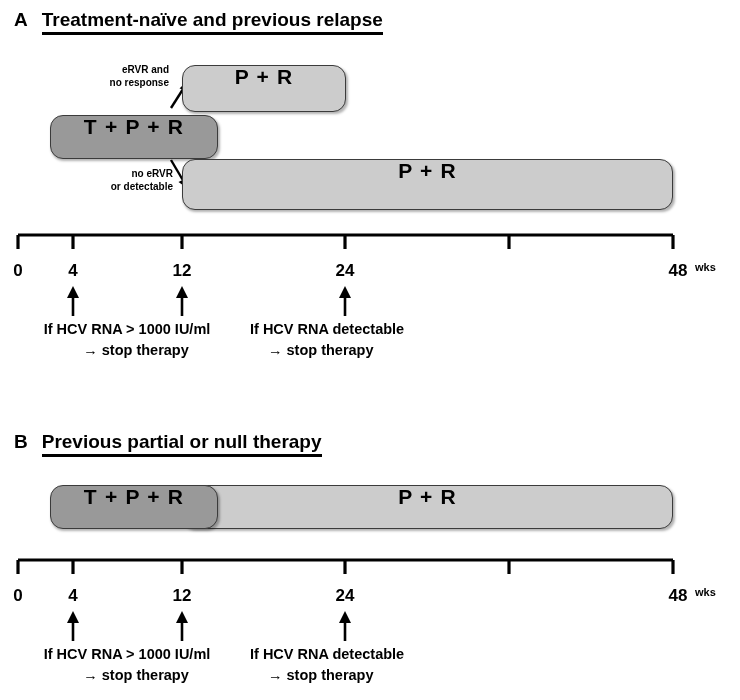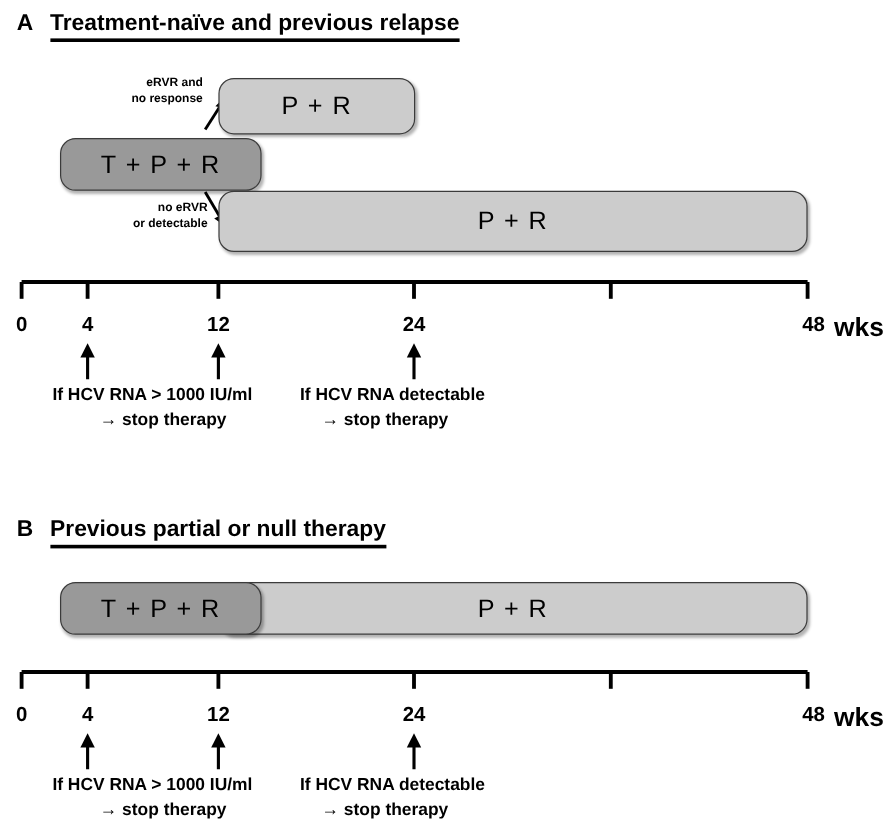--- a/index.html
+++ b/index.html
@@ -43,24 +43,24 @@
     padding-bottom: 3px;
     border-bottom: 3px solid #000;
   }
   
   .bar {
     position: absolute;
     box-sizing: border-box;
     border: 1.5px solid #3b3b3b;
     border-radius: 13px;
     display: flex;
-    align-items: center;
+    align-items: flex-start;
     justify-content: center;
     font-size: 21px;
-    font-weight: normal;
+    font-weight: bold;
     letter-spacing: 1.2px;
     box-shadow: 1.5px 2px 2.5px rgba(0,0,0,0.30);
   }
   .bar.dark  { background: #999999; margin-left: 36px; }
   .bar.light { background: #cccccc; }
   .bar-label { line-height: 1; }
   
   .branch-note {
     position: absolute;
     font-size: 10px;
@@ -79,21 +79,21 @@
   .axis-num {
     position: absolute;
     font-size: 17px;
     font-weight: bold;
     line-height: 1;
     white-space: nowrap;
     transform: translateX(-50%);
   }
   .axis-unit {
     position: absolute;
-    font-size: 22px;
+    font-size: 11px;
     font-weight: bold;
     line-height: 1;
     white-space: nowrap;
   }
   
   .stop-note {
     position: absolute;
     font-size: 14.5px;
     font-weight: bold;
     line-height: 1.45;

